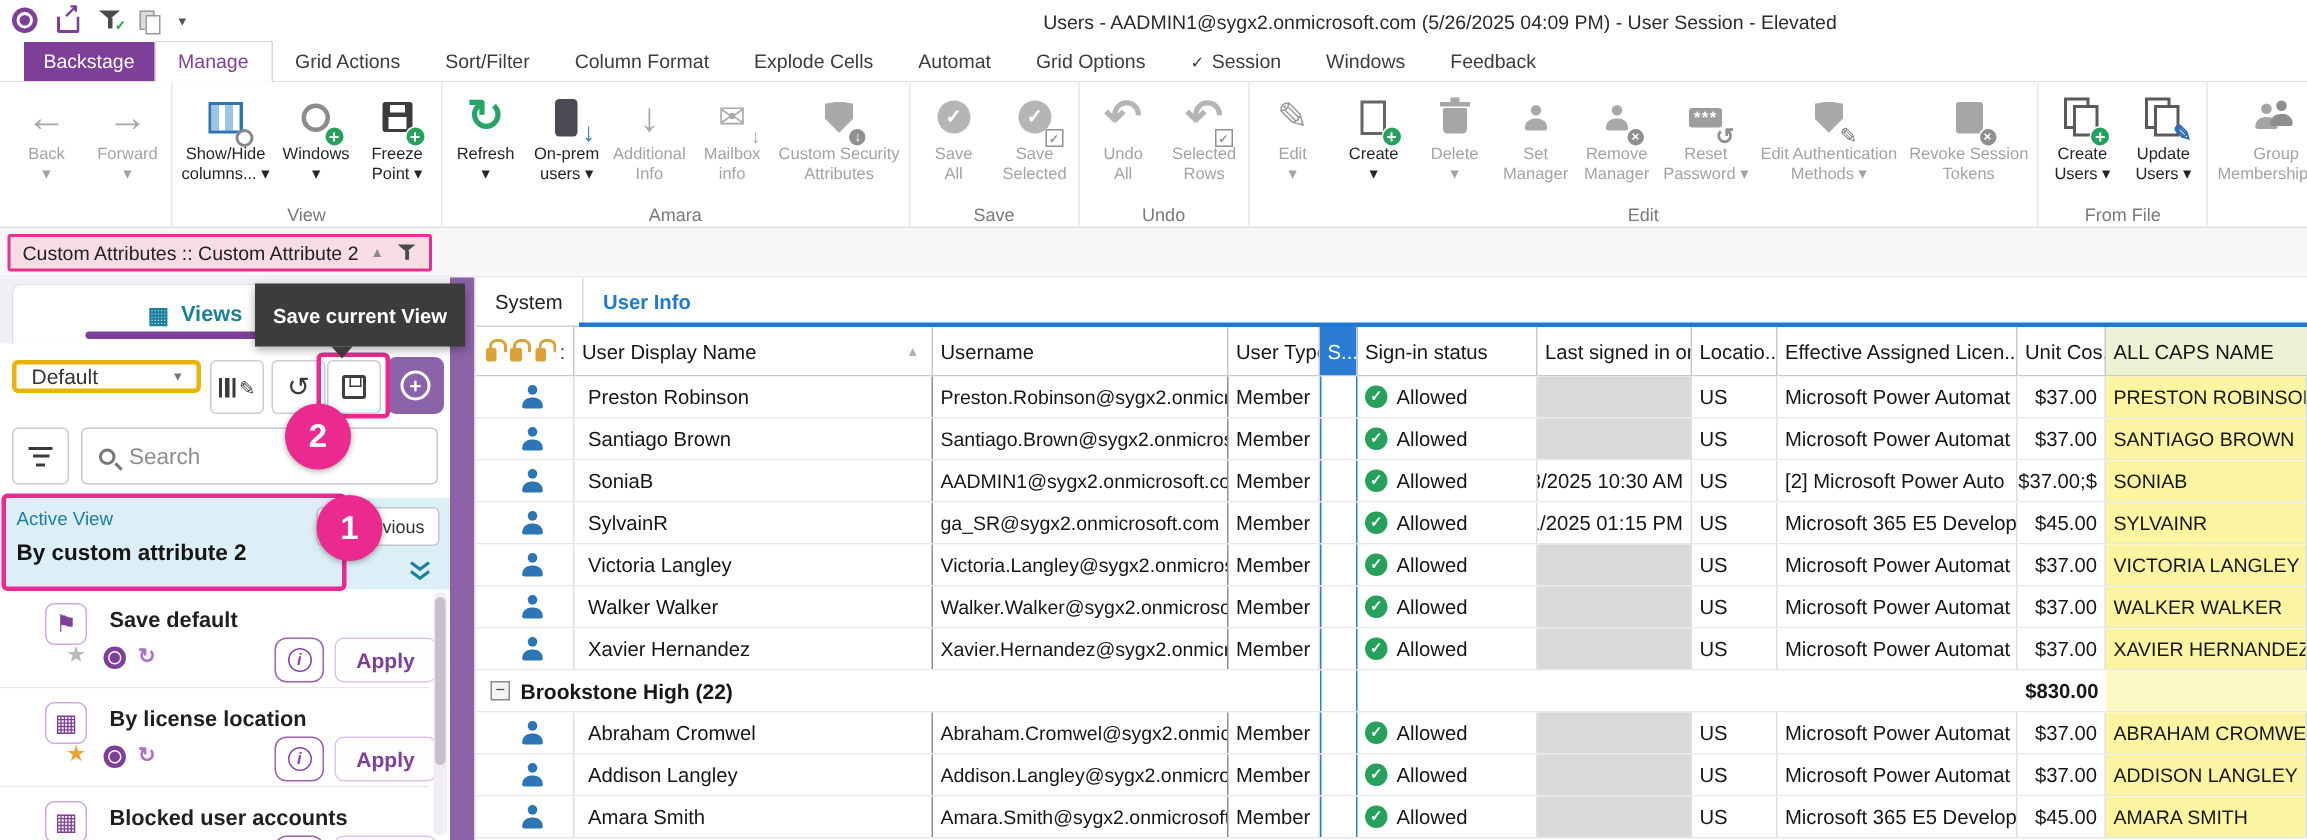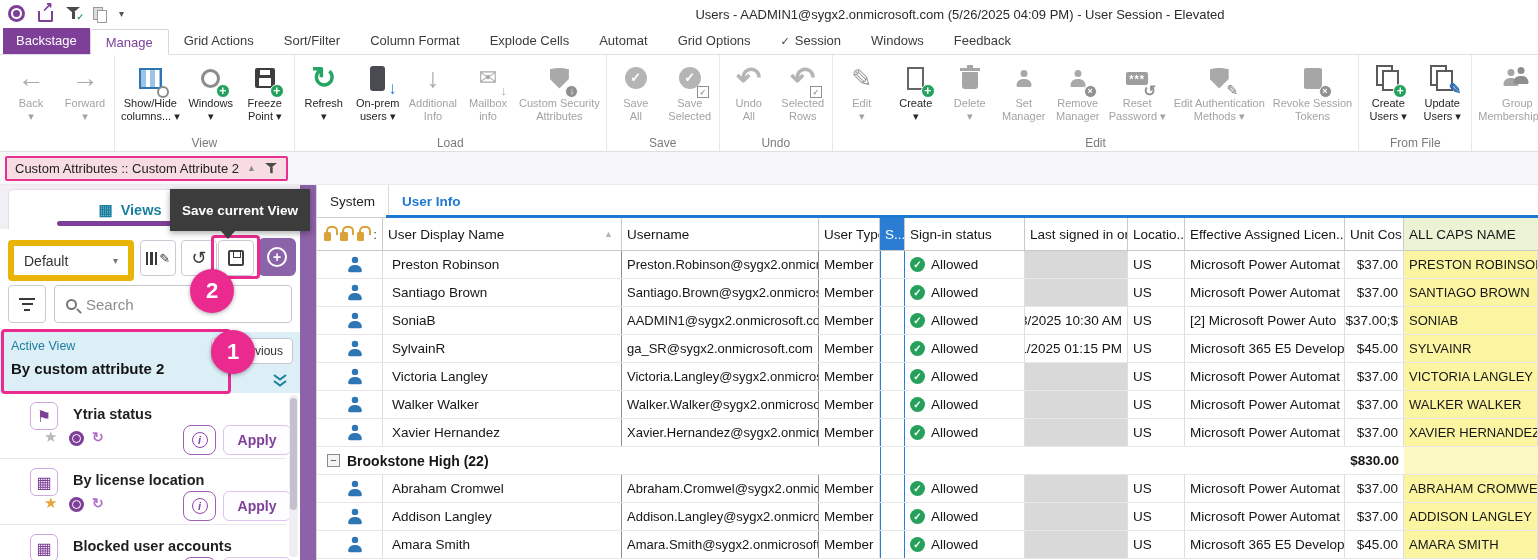--- a/index.html
+++ b/index.html
@@ -15,21 +15,21 @@
 .fun{position:relative;width:14px;height:13px;display:inline-block}
 .fun::before{content:"";position:absolute;top:0;left:0;border-left:7px solid transparent;border-right:7px solid transparent;border-top:6px solid #4a4a4a}
 .fun::after{content:"";position:absolute;top:5px;left:5.5px;width:3px;height:7px;background:#4a4a4a}
 .funchk{position:absolute;right:-4px;bottom:-2px;color:#2ba14f;font-size:9px;font-weight:bold}
 .cpy{position:relative;width:13px;height:14px;display:inline-block}
 .cpy::before{content:"";position:absolute;left:0;top:0;width:8px;height:11px;border:1.5px solid #9a9a9a;background:#dcdcdc}
 .cpy::after{content:"";position:absolute;left:4px;top:3px;width:8px;height:11px;border:1.5px solid #9a9a9a;background:#fff}
 .qacaret{color:#555;font-size:10px}
 .title{position:absolute;left:382px;right:0;top:7px;text-align:center;font-size:13px;color:#2b2b2b;white-space:nowrap}
 
-.tabrow{height:27px;display:flex;border-bottom:1px solid #e2dee6;padding-left:3px;background:#fff}
+.tabrow{height:27px;display:flex;align-items:flex-end;border-bottom:1px solid #e2dee6;padding-left:16px;background:#fff}
 .rtab{font-size:13px;color:#3c3c3c;padding:5px 15px 6px;white-space:nowrap}
 .rtab.backstage{background:#7d3f98;color:#fff;padding:5px 13px 6px}
 .rtab.active{background:#fff;color:#7d3f98;border:1px solid #d9d4de;border-bottom:1px solid #fff;border-radius:2px 2px 0 0;position:relative;top:1px}
 .rtab .chk{margin-right:5px;color:#3c3c3c;font-size:11px}
 
 .ribbon{height:97px;display:flex;align-items:stretch;border-bottom:1px solid #e0dde3;background:#fff;padding-left:2px;overflow:hidden}
 .rgroup{position:relative;display:flex;align-items:flex-start;padding:3px 2px 14px;border-right:1px solid #e8e5eb;flex:none}
 .rgroup-label{position:absolute;bottom:1px;left:0;right:0;text-align:center;font-size:12px;color:#7a7a7a}
 .rbtn{display:flex;flex-direction:column;align-items:center;padding:2px 4px 0;min-width:44px;max-width:150px;background:none;border:none}
 .rbtn .ic{position:relative;width:46px;height:36px;display:flex;align-items:center;justify-content:center}
@@ -68,21 +68,21 @@
 .crumbrow{height:33px;background:#f7f6f8;display:flex;align-items:center;padding-left:5px;border-bottom:1px solid #eceaef}
 .crumb-chip{display:flex;align-items:center;gap:8px;border:2.5px solid #e8318f;background:#f7dce3;padding:3px 8px;font-size:13px;color:#222;border-radius:2px}
 .crumb-up{color:#8a8a8a;font-size:9px}
 
 .main{position:relative;display:flex;height:375px}
 .panel{position:relative;width:300px;height:100%;background:#fff;overflow:hidden;flex:none}
 .panel-tabs{height:44px;background:#f1eef4;position:relative}
 .vtab{position:absolute;left:8px;top:4px;width:244px;height:40px;background:#fff;border:1px solid #e2dee6;border-bottom:none;border-radius:6px 6px 0 0;display:flex;align-items:center;justify-content:center;gap:8px;color:#1b7f9e;font-weight:bold;font-size:14.5px}
 .vgrid{font-size:15px}
 .vbar{position:absolute;left:48px;bottom:3px;width:120px;height:5px;background:#7d3f98;border-radius:3px}
-.preset{position:absolute;left:8px;top:55px;width:126px;height:41px;border:6px solid #eab308;border-radius:4px;display:flex;align-items:center;padding:0 10px;font-size:14px;color:#333;background:#fff}
+.preset{position:absolute;left:8px;top:55px;width:126px;height:22px;border:3px solid #eab308;border-radius:4px;display:flex;align-items:center;padding:0 10px;font-size:14px;color:#333;background:#fff}
 .preset .caret{margin-left:auto;color:#777;font-size:10px}
 .sqbtn{position:absolute;top:55px;width:36px;height:36px;background:#fff;border:1px solid #cfc9d6;border-radius:4px;display:flex;align-items:center;justify-content:center;font-size:18px;color:#3a3a3a;padding:0}
 .plusbtn{position:absolute;left:258px;top:53px;width:38px;height:38px;border:none;border-radius:6px;background:#8a63a9;display:flex;align-items:center;justify-content:center}
 .pc{width:20px;height:20px;border:2px solid #fff;border-radius:50%;color:#fff;font-size:14px;line-height:16px;text-align:center;font-weight:bold}
 .searchbox{position:absolute;left:54px;top:100px;width:238px;height:38px;border:1px solid #c9c3d0;border-radius:4px;display:flex;align-items:center;padding:0 11px;gap:9px;background:#fff}
 .searchbox input{border:none;outline:none;font-size:15px;color:#333;width:100%;font-family:inherit;background:transparent}
 .searchbox input::placeholder{color:#8d8d8d}
 .mag{width:11px;height:11px;border:2px solid #777;border-radius:50%;position:relative;flex:none}
 .mag::after{content:"";position:absolute;width:6px;height:2px;background:#777;transform:rotate(45deg);left:8px;top:9px}
 .flt{display:flex;flex-direction:column;gap:3.5px;align-items:center}
@@ -255,21 +255,21 @@
 info</span>
       </button>
       <button class="rbtn disabled">
         <span class="ic">
           <span class="shld" style="background:#a9a9a9"></span>
           <span class="bdg bxg">↓</span>
         </span>
         <span class="lbl">Custom Security
 Attributes</span>
       </button>
-      <div class="rgroup-label">Load</div>
+      <div class="rgroup-label">Amara</div>
     </div>
     <div class="rgroup">
       <button class="rbtn disabled">
         <span class="ic">
           <span class="cc" style="background:#b5b5b5">✓</span>
         </span>
         <span class="lbl">Save
 All</span>
       </button>
       <button class="rbtn disabled">
@@ -462,21 +462,21 @@
       <span class="dblchev">
         <svg width="16" height="13" viewBox="0 0 16 13">
             <path d="M2 1 L8 5.5 L14 1" stroke="#1b7f9e" fill="none" stroke-width="2"></path>
             <path d="M2 7 L8 11.5 L14 7" stroke="#1b7f9e" fill="none" stroke-width="2"></path>
           </svg>
       </span>
     </div>
     <div id="view-list">
         <div class="vitem">
           <span class="ibox">⚑</span>
-          <span class="vname">Ytria status</span>
+          <span class="vname">Save default</span>
           <span class="star">★</span>
           <span class="ylogo2"></span>
           <span class="sync">↻</span>
           <button class="infobtn">
             <span class="icirc">i</span>
           </button>
           <button class="applybtn">Apply</button>
         </div>
         <div class="vitem">
           <span class="ibox">▦</span>

